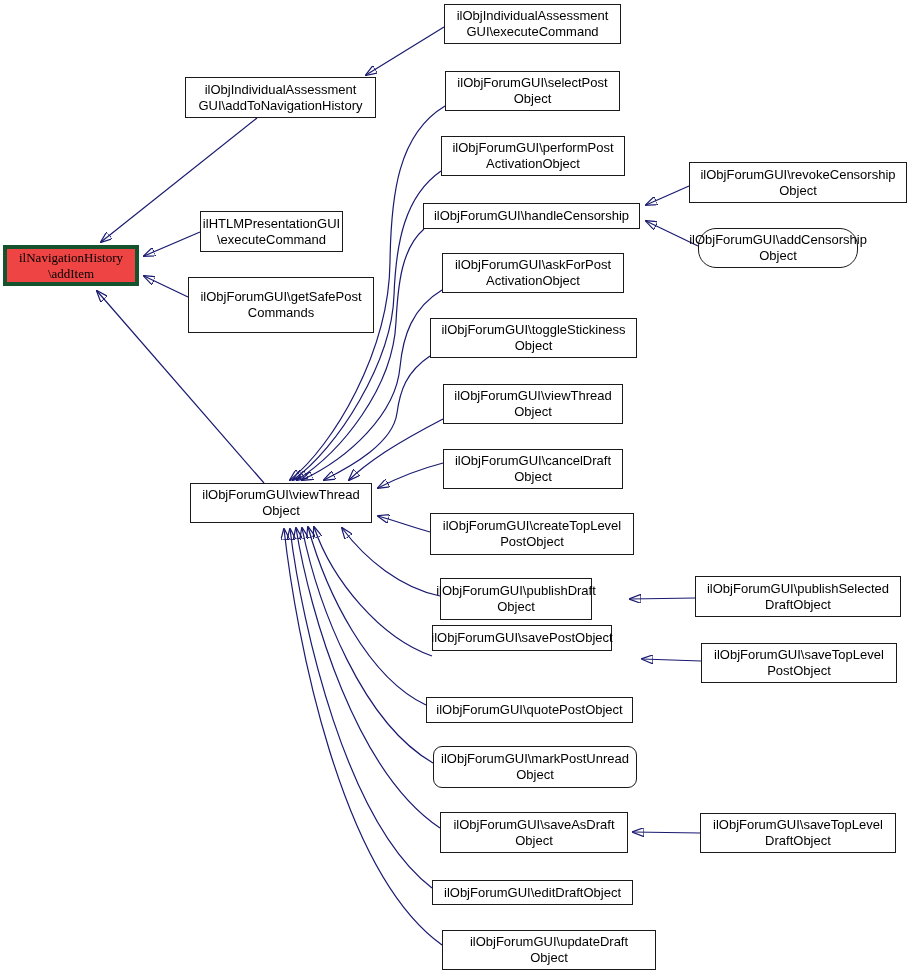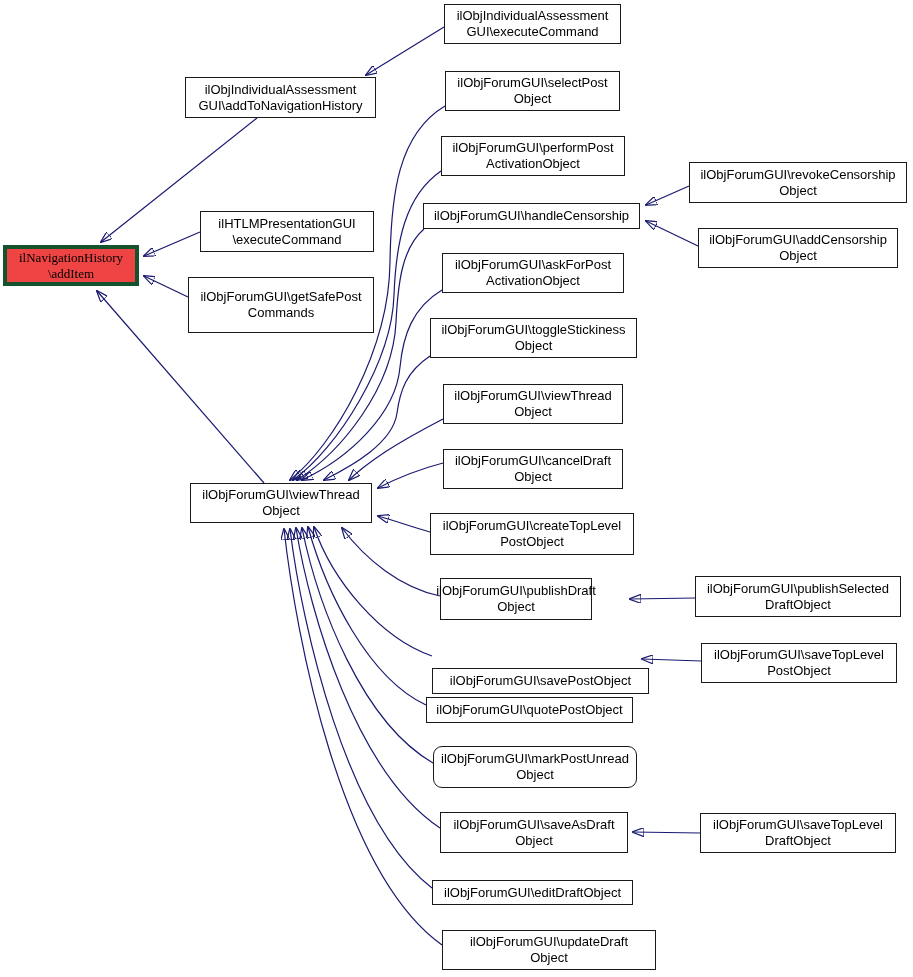--- a/index.html
+++ b/index.html
@@ -84,21 +84,21 @@
     <path d="M698,246 L646,221" marker-end="url(#arrow)"></path>
     <path d="M695,598 L630,599" marker-end="url(#arrow)"></path>
     <path d="M701,661 L642,659" marker-end="url(#arrow)"></path>
     <path d="M700,833 L633,832" marker-end="url(#arrow)"></path>
   </svg>
 
   <div class="node current" style="left:3px;top:245px;width:136px;height:41px;">ilNavigationHistory
 \addItem</div>
   <div class="node" style="left:185px;top:77px;width:191px;height:41px;">ilObjIndividualAssessment
 GUI\addToNavigationHistory</div>
-  <div class="node" style="left:200px;top:211px;width:174px;height:41px;">ilHTLMPresentationGUI
+  <div class="node" style="left:200px;top:211px;width:143px;height:41px;">ilHTLMPresentationGUI
 \executeCommand</div>
   <div class="node" style="left:188px;top:277px;width:186px;height:56px;">ilObjForumGUI\getSafePost
 Commands</div>
   <div class="node" style="left:190px;top:483px;width:182px;height:40px;">ilObjForumGUI\viewThread
 Object</div>
   <div class="node" style="left:444px;top:4px;width:177px;height:40px;">ilObjIndividualAssessment
 GUI\executeCommand</div>
   <div class="node" style="left:445px;top:71px;width:175px;height:40px;">ilObjForumGUI\selectPost
 Object</div>
   <div class="node" style="left:441px;top:136px;width:184px;height:40px;">ilObjForumGUI\performPost
@@ -109,32 +109,32 @@
   <div class="node" style="left:430px;top:318px;width:207px;height:40px;">ilObjForumGUI\toggleStickiness
 Object</div>
   <div class="node" style="left:443px;top:384px;width:180px;height:40px;">ilObjForumGUI\viewThread
 Object</div>
   <div class="node" style="left:443px;top:449px;width:180px;height:40px;">ilObjForumGUI\cancelDraft
 Object</div>
   <div class="node" style="left:430px;top:513px;width:204px;height:42px;">ilObjForumGUI\createTopLevel
 PostObject</div>
   <div class="node" style="left:440px;top:578px;width:152px;height:42px;">ilObjForumGUI\publishDraft
 Object</div>
-  <div class="node" style="left:432px;top:668px;width:217px;height:26px;">ilObjForumGUI\savePostObject</div>
+  <div class="node" style="left:432px;top:625px;width:180px;height:26px;">ilObjForumGUI\savePostObject</div>
   <div class="node" style="left:426px;top:697px;width:207px;height:26px;">ilObjForumGUI\quotePostObject</div>
   <div class="node" style="left:433px;top:746px;width:204px;height:42px;border-radius:9px;">ilObjForumGUI\markPostUnread
 Object</div>
   <div class="node" style="left:440px;top:812px;width:188px;height:41px;">ilObjForumGUI\saveAsDraft
 Object</div>
   <div class="node" style="left:432px;top:880px;width:201px;height:25px;">ilObjForumGUI\editDraftObject</div>
   <div class="node" style="left:442px;top:930px;width:214px;height:40px;">ilObjForumGUI\updateDraft
 Object</div>
   <div class="node" style="left:689px;top:162px;width:218px;height:41px;">ilObjForumGUI\revokeCensorship
 Object</div>
-  <div class="node" style="left:698px;top:228px;width:200px;height:40px;">ilObjForumGUI\addCensorship
+  <div class="node" style="left:698px;top:228px;width:160px;height:40px;border-radius:18px;">ilObjForumGUI\addCensorship
 Object</div>
   <div class="node" style="left:695px;top:576px;width:206px;height:41px;">ilObjForumGUI\publishSelected
 DraftObject</div>
   <div class="node" style="left:701px;top:643px;width:196px;height:40px;">ilObjForumGUI\saveTopLevel
 PostObject</div>
   <div class="node" style="left:700px;top:813px;width:196px;height:40px;">ilObjForumGUI\saveTopLevel
 DraftObject</div>
 
 </div>
 

